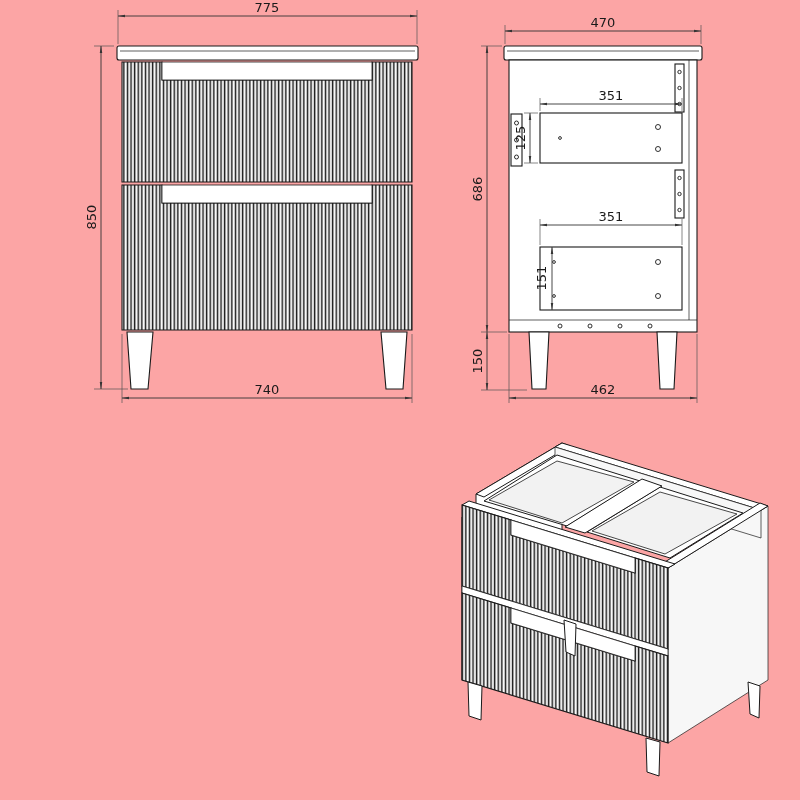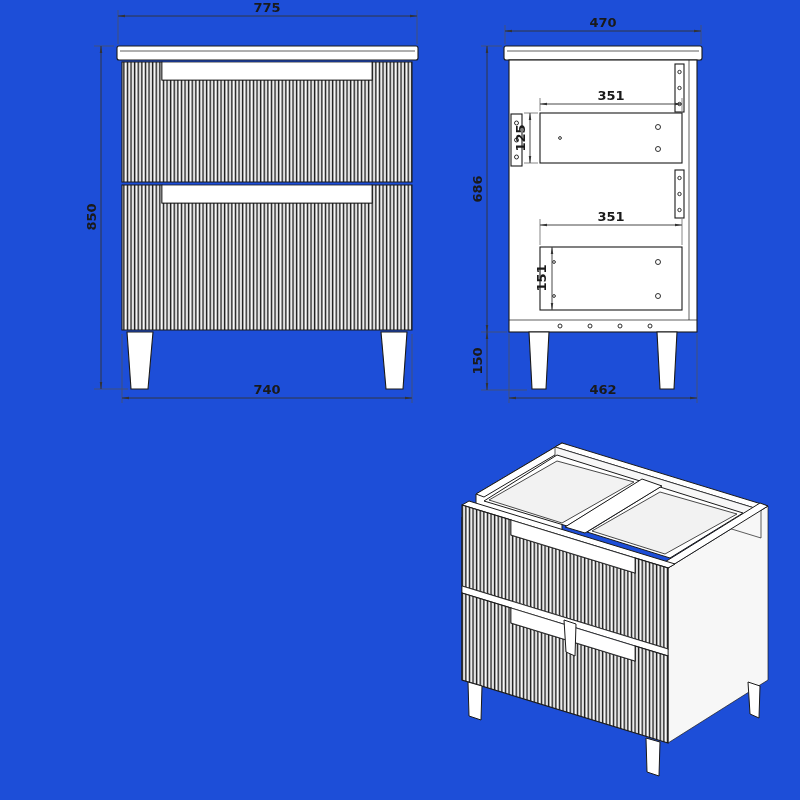--- a/index.html
+++ b/index.html
@@ -1,16 +1,16 @@
 <!DOCTYPE html>
 <html><head>
 <meta charset="utf-8">
 <style>
   html,body{margin:0;padding:0;background:#ffffff;}
-  .canvas{width:800px;height:800px;background:#1d4ed8;position:relative;font-family:"DejaVu Sans",sans-serif;font-weight:bold;}
+  .canvas{width:800px;height:800px;background:#fca5a5;position:relative;font-family:"DejaVu Sans",sans-serif;}
   svg{display:block;}
   .outline{fill:#ffffff;stroke:#1a1a1a;stroke-width:1.1;}
   .thin{stroke:#1a1a1a;stroke-width:0.7;fill:none;}
   .fluted{fill:url(#flutes);stroke:#1a1a1a;stroke-width:1.1;}
   .recess{fill:#ffffff;stroke:#1a1a1a;stroke-width:0.8;}
   .dim{stroke:#333333;stroke-width:0.9;fill:none;}
   .ext{stroke:#555555;stroke-width:0.7;fill:none;}
   .hole{fill:none;stroke:#1a1a1a;stroke-width:0.9;}
   .iso-face{fill:#ffffff;stroke:#1a1a1a;stroke-width:1.0;}
   .iso-light{fill:#f7f7f7;stroke:#1a1a1a;stroke-width:0.7;}

